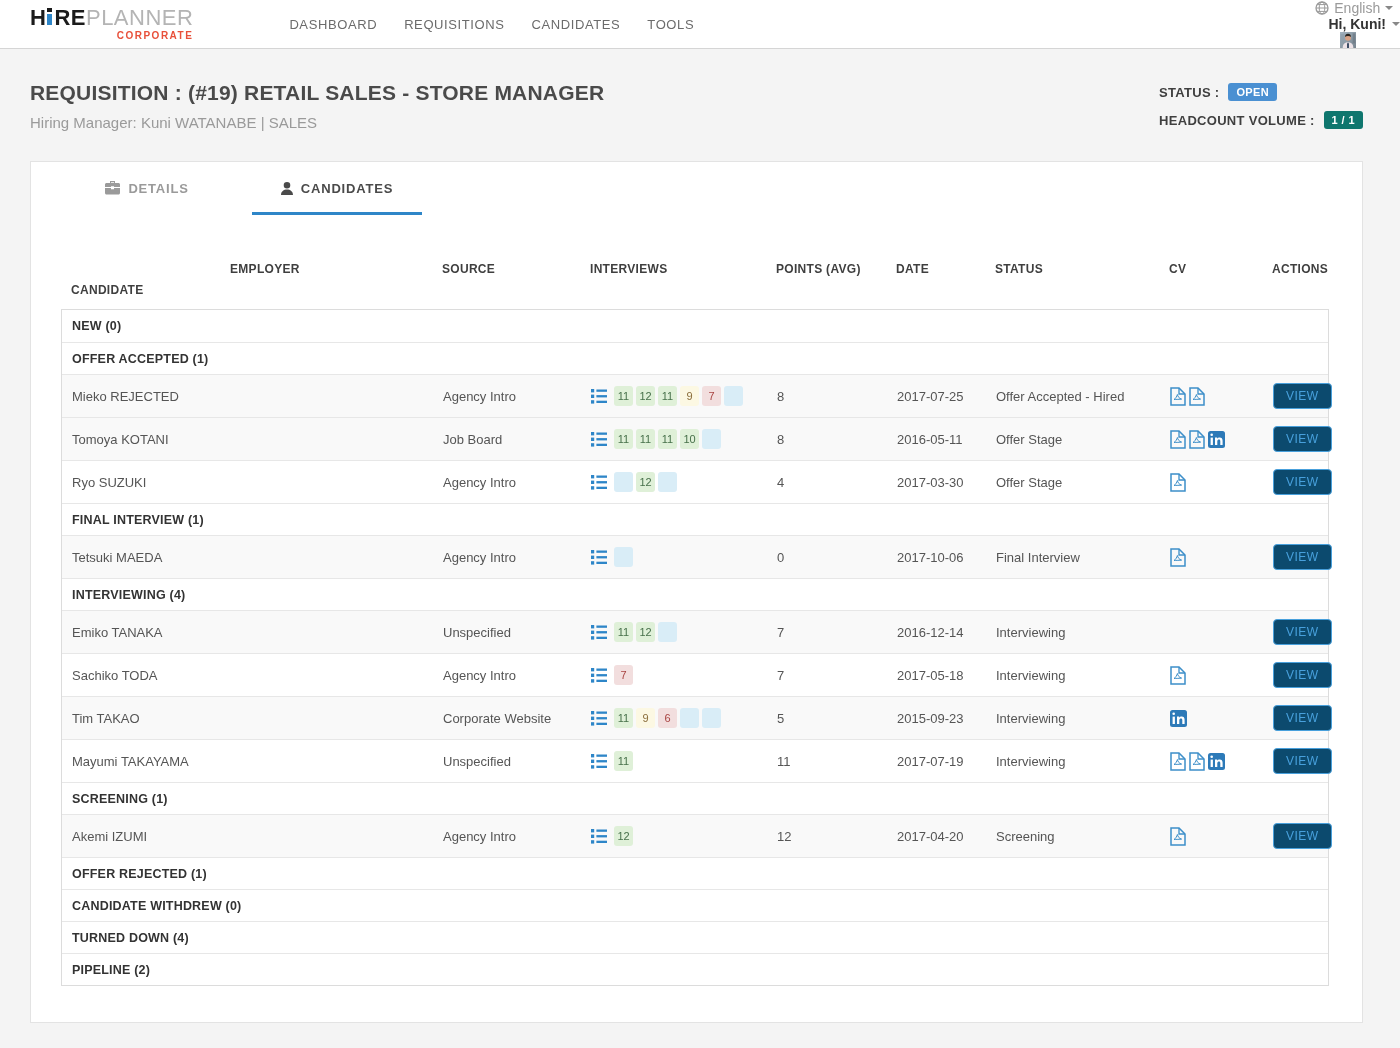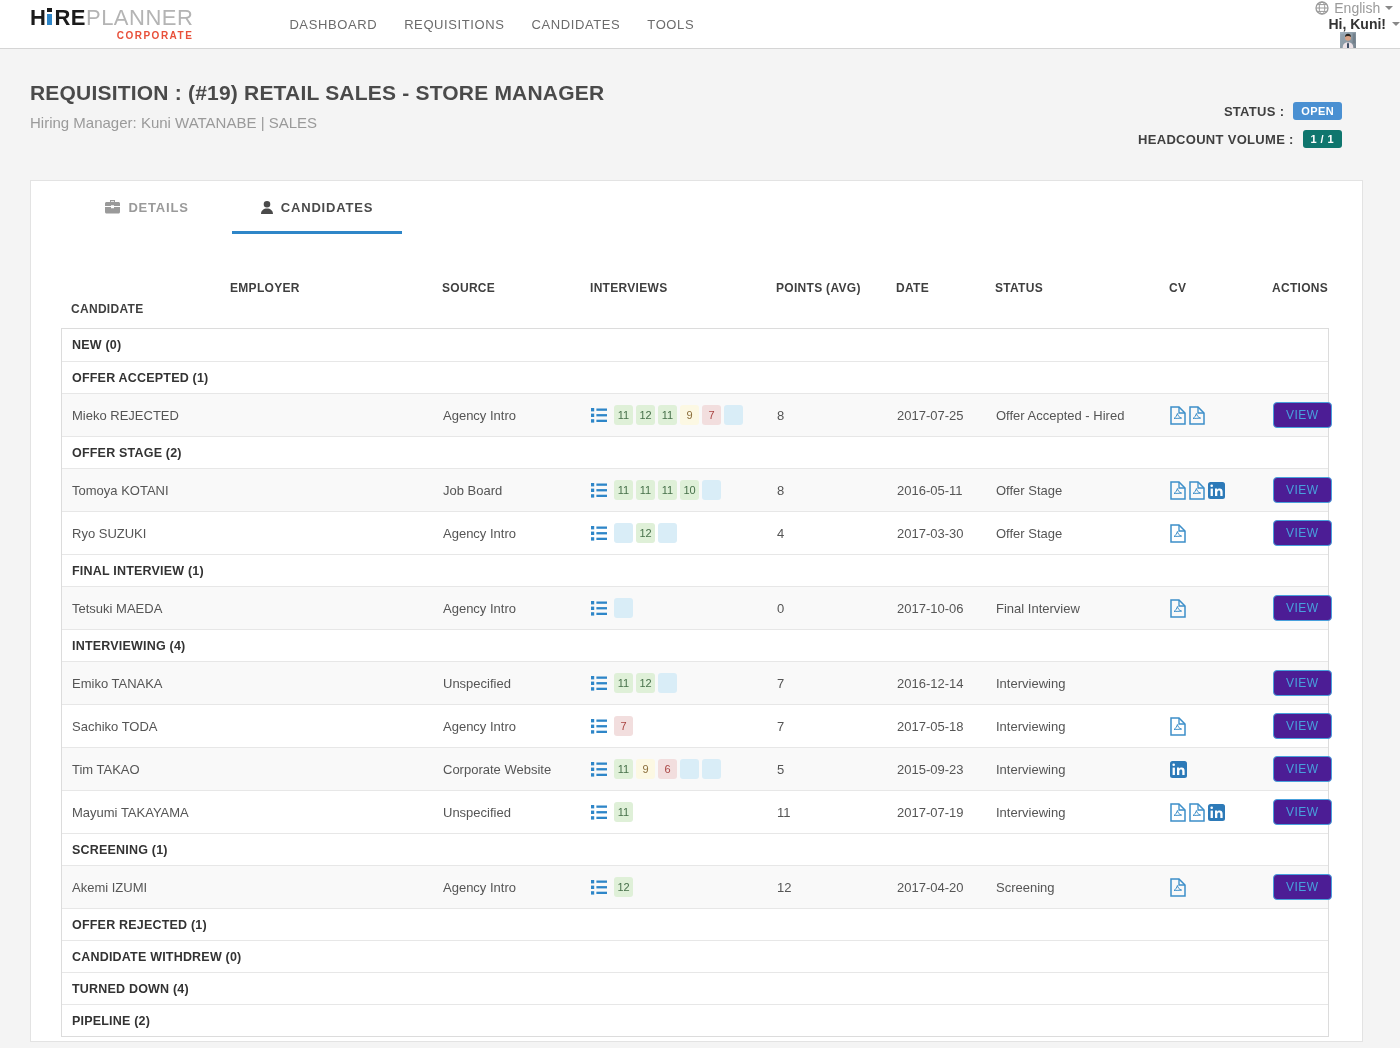--- a/index.html
+++ b/index.html
@@ -24,31 +24,31 @@
   .logo-planner { font-weight: 300; color: #b4b4b4; }
   .logo-line2 { font-size: 10px; font-weight: bold; color: #e8503a; letter-spacing: 1.5px; text-align: right; margin-top: 2px; }
   .nav-links { display: flex; gap: 27px; }
   .nav-link { font-size: 13px; color: #6b6b6b; letter-spacing: 0.6px; text-decoration: none; cursor: pointer; }
   .nav-right { margin-left: auto; display: flex; align-items: center; height: 100%; flex-direction: column; }
   .lang { display: flex; align-items: center; gap: 5px; color: #9a9a9a; font-size: 14px; cursor: pointer; }
   .greeting { display: flex; align-items: center; gap: 6px; color: #333; font-size: 14px; font-weight: bold; margin-left: 20px; cursor: pointer; }
   .caret { width: 0; height: 0; border-left: 4px solid transparent; border-right: 4px solid transparent; border-top: 4px solid #888; display: inline-block; }
   .avatar { width: 48px; height: 48px; margin-left: 12px; margin-right: 25px; cursor: pointer; display: block; }
   
-  .page-header { display: flex; justify-content: space-between; align-items: flex-start; padding: 32px 58px 0 30px; }
+  .page-header { display: flex; justify-content: space-between; align-items: flex-start; padding: 32px 37px 0 30px; }
   .page-title { font-size: 21px; font-weight: bold; color: #4a4a4a; letter-spacing: 0.2px; }
   .page-subtitle { font-size: 15px; color: #9a9a9a; margin-top: 9px; }
-  .meta { text-align: right; padding-top: 2px; margin-top: 19px; }
+  .meta { text-align: left; padding-top: 2px; }
   .meta-row { margin-bottom: 10px; font-size: 13px; font-weight: bold; color: #3f3f3f; letter-spacing: 0.3px; }
   .badge { display: inline-block; color: #fff; font-size: 11px; font-weight: bold; padding: 3px 8px; border-radius: 3px; margin-left: 5px; vertical-align: 1px; letter-spacing: 0.4px; }
   .badge-open { background: #4a90d2; }
   .badge-headcount { background: #0f766e; }
   
   .card { background: #fff; border: 1px solid #e3e3e3; margin: 22px 37px 0 30px; height: 862px; }
-  .tabs { display: flex; padding-left: 31px; }
+  .tabs { display: flex; padding-left: 31px; gap: 20px; }
   .tab { width: 170px; height: 52px; display: flex; align-items: center; justify-content: center; gap: 8px;
          font-size: 13px; font-weight: bold; letter-spacing: 0.8px; color: #9a9a9a; cursor: pointer; position: relative; }
   .tab.active { color: #4a4a4a; }
   .tab.active::after { content: ""; position: absolute; left: 0; right: 0; bottom: -1px; height: 3px; background: #2e86c8; }
   .tab-icon { display: inline-flex; align-items: center; }
   
   .table-wrap { padding: 16px 33px 0 30px; }
   .grid { display: grid; grid-template-columns: 169px 212px 148px 186px 120px 99px 174px 103px 59px; align-items: center; }
   .thead { padding: 11px 0 12px; }
   .th { font-size: 12px; font-weight: bold; color: #3f3f3f; letter-spacing: 0.3px; }
@@ -63,21 +63,21 @@
   .interviews { display: flex; align-items: center; }
   .list-icon { display: inline-flex; margin-right: 7px; cursor: pointer; }
   .ibadge { display: inline-flex; align-items: center; justify-content: center; min-width: 19px; height: 20px;
             padding: 0 3px; border-radius: 3px; font-size: 11px; margin-right: 3px; }
   .b-green { background: #dff0d8; color: #47704a; }
   .b-yellow { background: #fcf8e3; color: #8a6d3b; }
   .b-red { background: #f2dede; color: #a94442; }
   .b-empty { background: #d9edf7; }
   .cv-cell { display: flex; align-items: center; gap: 3px; }
   .cv-icon { display: inline-flex; cursor: pointer; }
-  .view-btn { background: #4c1d95; border: 1px solid #48a0dc; color: #48a0dc; font-size: 12px; letter-spacing: 0.5px;
+  .view-btn { background: #0c4a6e; border: 1px solid #48a0dc; color: #48a0dc; font-size: 12px; letter-spacing: 0.5px;
               padding: 5px 12px; border-radius: 4px; cursor: pointer; font-family: "Liberation Sans", sans-serif; }
 </style>
 </head>
 <body>
 
 <div class="navbar">
   <div class="logo">
     <div class="logo-line1"><span class="logo-hire">H</span><span class="logo-i-wrap"><span class="logo-i-dot"></span><span class="logo-i-stem"></span></span><span class="logo-hire">RE</span><span class="logo-planner">PLANNER</span></div>
     <div class="logo-line2">CORPORATE</div>
   </div>
@@ -210,21 +210,20 @@
             <span class="cv-icon">
               <svg width="16" height="19" viewBox="0 0 16 19">
                 <path d="M1 1h8l6 6v11H1z" fill="none" stroke="#3d8fc9" stroke-width="1.5"></path>
                 <path d="M9 1v6h6" fill="none" stroke="#3d8fc9" stroke-width="1.3"></path>
                 <path d="M4 12.5c1.5-.6 3-3.5 3.4-5 .3 1.8 1.8 4.2 4.2 4.6-1.8.3-5.6.2-7.6.4z" fill="none" stroke="#3d8fc9" stroke-width="1"></path>
               </svg>
             </span>
           </div>
           <div class="cell"><button class="view-btn">VIEW</button></div>
         </div>
-        <div class="section-row">OFFER STAGE (2)</div>
         <div class="grid candidate-row striped">
           <div class="cell first">Tomoya KOTANI</div>
           <div class="cell"></div>
           <div class="cell">Job Board</div>
           <div class="cell interviews">
             <span class="list-icon">
               <svg width="16" height="15" viewBox="0 0 16 15">
                 <g fill="#2e86c8">
                   <rect x="0" y="0" width="3.2" height="3.4"></rect>
                   <rect x="0" y="5.6" width="3.2" height="3.4"></rect>

